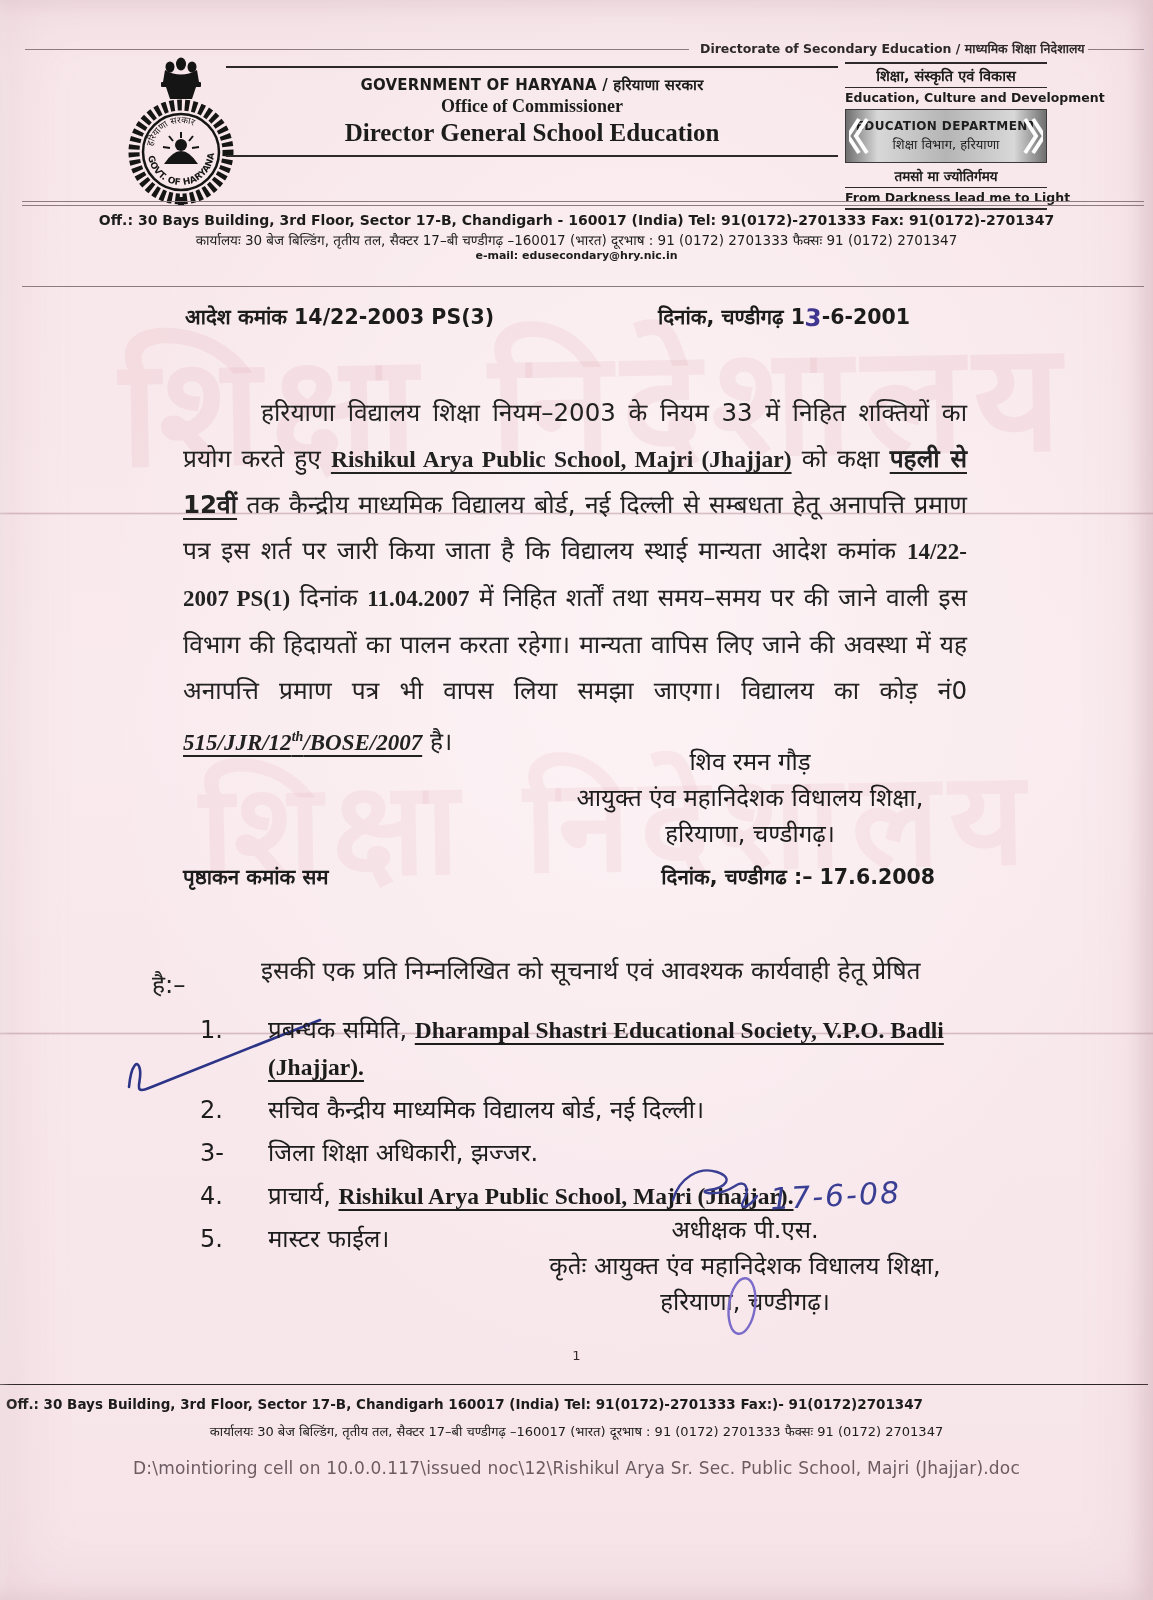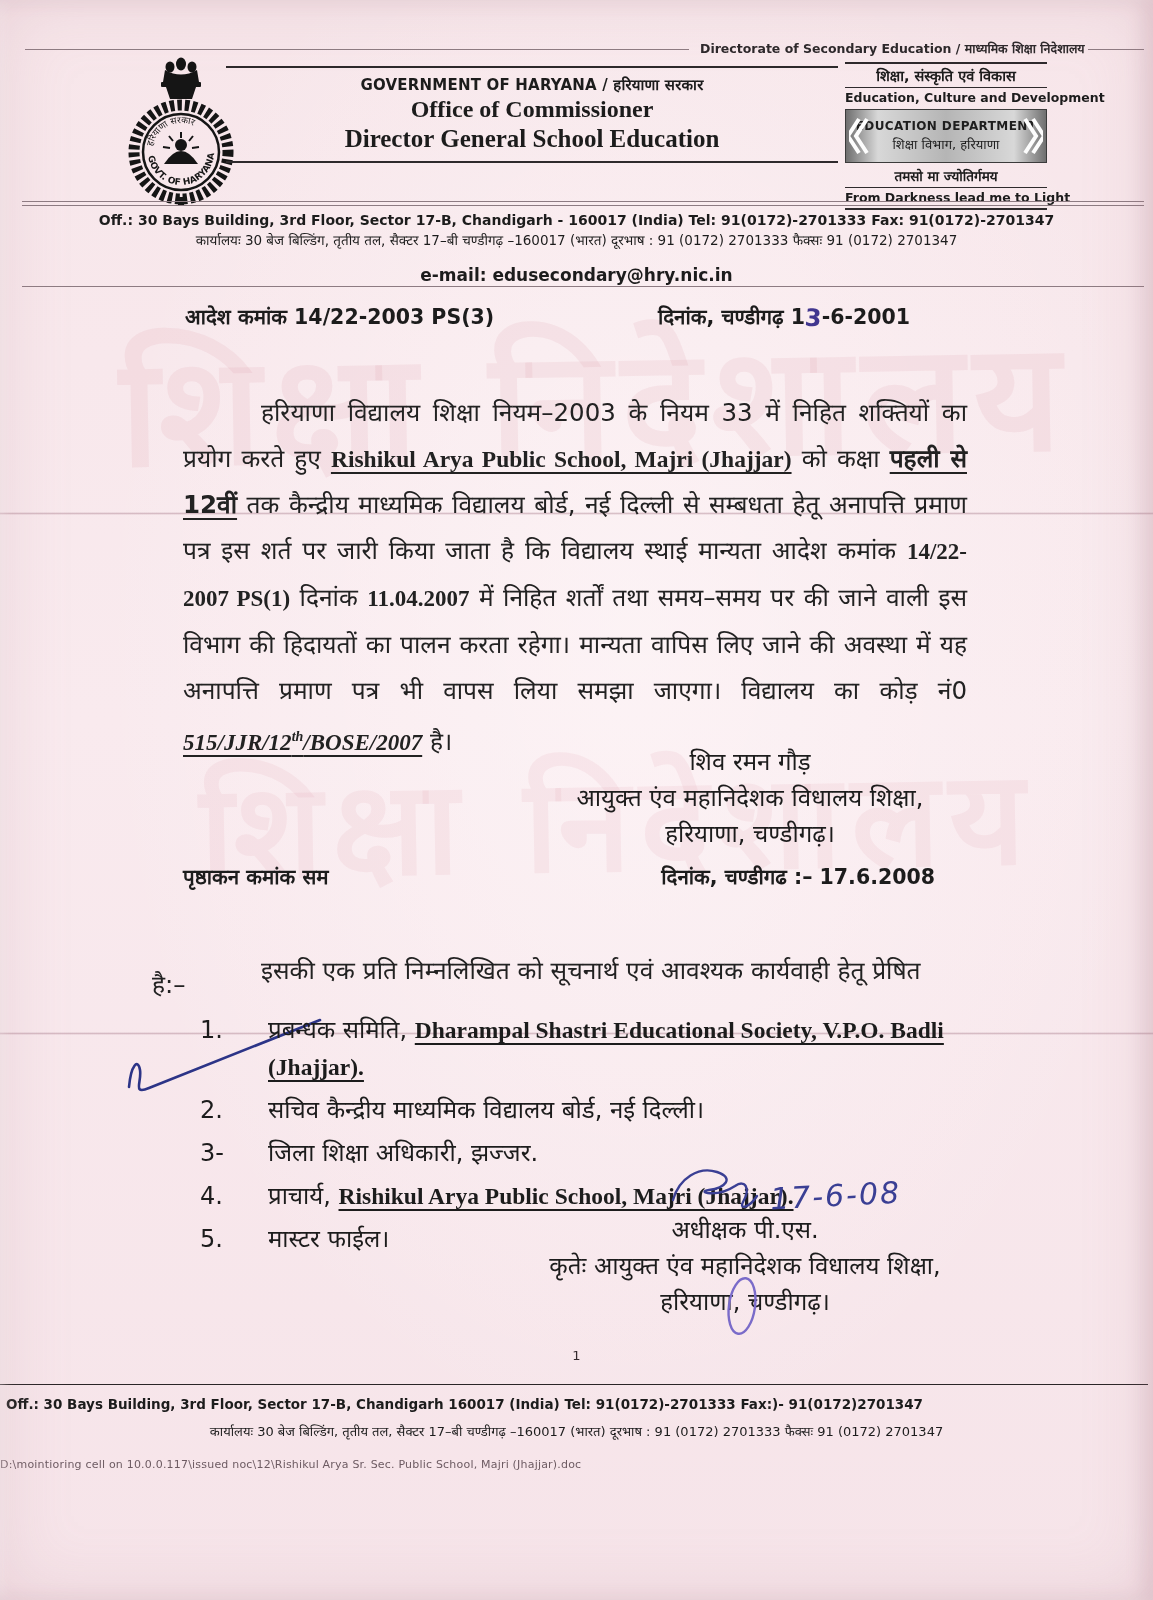--- a/index.html
+++ b/index.html
@@ -18,21 +18,21 @@
   .abs{position:absolute;}
   .rule{border-top:1px solid #8d7b82; height:0;}
   .rule-dark{border-top:2px solid #2e2a2c; height:0;}
   .center{text-align:center;}
   .bold{font-weight:bold;}
 
   
   .top-label{font-size:12.5px; font-weight:bold; color:#2c282a; white-space:nowrap;}
   .hdr-center{width:612px; text-align:center;}
   .govt-line{font-size:15px; font-weight:bold; letter-spacing:.2px; margin-top:6px;}
-  .office1{font-family:"Liberation Serif", serif; font-weight:bold; font-size:24px; margin-top:2px;}
+  .office1{font-family:"Liberation Serif", serif; font-weight:bold; font-size:18px; margin-top:2px;}
   .office2{font-family:"Liberation Serif", serif; font-weight:bold; font-size:20px; margin-top:2px;}
   .office3{font-family:"Liberation Serif", serif; font-weight:bold; font-size:25px; margin-top:2px;}
 
   .hdr-right{width:202px; font-weight:bold;}
   .hdr-right .row-hi{font-size:14.5px; padding:1px 0 2px; border-top:2px solid #2e2a2c; border-bottom:1.5px solid #2e2a2c; text-align:center; white-space:nowrap;}
   .hdr-right .row-en{font-size:12.5px; padding:2px 0 3px; text-align:center; white-space:nowrap;}
   .badge{
     margin:1px 0 3px; border:1px solid #3b3b3b; height:52px; position:relative;
     background:linear-gradient(90deg,#6f6f6f 0%, #d8d8d8 16%, #b5b5b5 50%, #d8d8d8 84%, #6f6f6f 100%);
     display:flex; flex-direction:column; align-items:center; justify-content:center;
@@ -40,21 +40,21 @@
   .badge .b-en{font-size:12px; font-weight:bold; color:#1e1e1e; letter-spacing:.4px;}
   .badge .b-hi{font-size:13px; font-weight:normal; color:#1e1e1e; margin-top:2px;}
   .chev{position:absolute; top:5px;}
   .chev.left{left:3px;}
   .chev.right{right:3px; transform:scaleX(-1);}
   .row-slogan-hi{font-size:13.5px; text-align:center; padding:1px 0 2px; border-bottom:1.5px solid #2e2a2c; white-space:nowrap;}
   .row-slogan-en{font-size:12.5px; text-align:center; padding:2px 0 3px; border-bottom:2px solid #2e2a2c; white-space:nowrap;}
 
   .addr-en{font-size:14px; font-weight:bold; white-space:nowrap;}
   .addr-hi{font-size:13.5px; margin-top:3px; white-space:nowrap;}
-  .addr-mail{font-size:17px; font-weight:bold; margin-top:16px;}
+  .addr-mail{font-size:11px; font-weight:bold; margin-top:0;}
 
   
   .order-row{display:flex; justify-content:space-between; font-size:20.5px; font-weight:bold;}
   .hand3{color:#41368f; font-weight:bold; display:inline-block; transform:rotate(4deg) translateY(2px); font-size:24px;}
   .para{font-size:24.5px; line-height:46px; text-align:justify; color:#222;}
   .indent{text-indent:78px;margin-top:32px;}
   .u{text-decoration:underline; text-decoration-thickness:2px; text-underline-offset:5px;}
   .en-bold{font-family:"Liberation Serif", serif; font-weight:bold; font-size:23.5px;}
   .num-bold{font-family:"Liberation Serif", serif; font-weight:bold; font-size:23px;}
   .code{font-family:"Liberation Serif", serif; font-weight:bold; font-style:italic; font-size:23px;}
@@ -62,21 +62,21 @@
   .endorse-row{display:flex; justify-content:space-between; font-size:20.5px; font-weight:bold;}
   .list-row{display:flex; font-size:24px; line-height:37px; margin-bottom:6px;}
   .list-num{width:68px; flex-shrink:0;}
   .hand-date{font-style:italic; color:#3a3f94; font-size:30px; letter-spacing:2px; transform:rotate(-3deg); white-space:nowrap;}
 
   
   .pagenum{font-size:13px; text-align:center; color:#33292d;}
   .f-rule{border-top:1.5px solid #2a2527;}
   .f-en{font-size:13.5px; font-weight:bold; text-align:center; white-space:nowrap;}
   .f-hi{font-size:13px; text-align:center; margin-top:4px; white-space:nowrap;}
-  .f-path{font-size:11px; color:#6d5b62; letter-spacing:.2px;}
+  .f-path{font-size:17px; color:#6d5b62; text-align:center; letter-spacing:.2px;}
 
   
   .watermark{
     font-size:150px; line-height:210px; font-weight:bold; white-space:nowrap;
     color:rgba(223,148,162,.14); pointer-events:none; letter-spacing:10px;
   }
   .crease{height:3px; width:100%;
     background:linear-gradient(180deg, rgba(170,120,135,0) 0%, rgba(150,100,118,.35) 50%, rgba(170,120,135,0) 100%);
   }
 </style>

